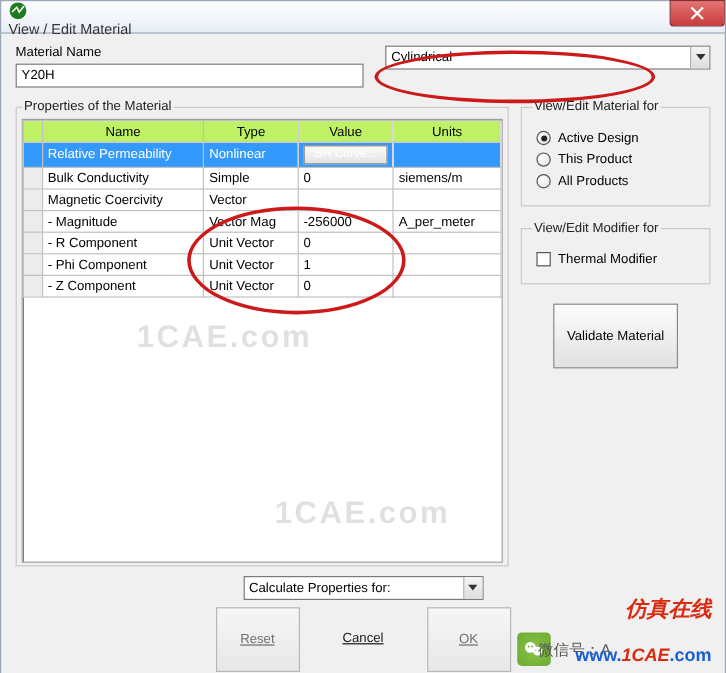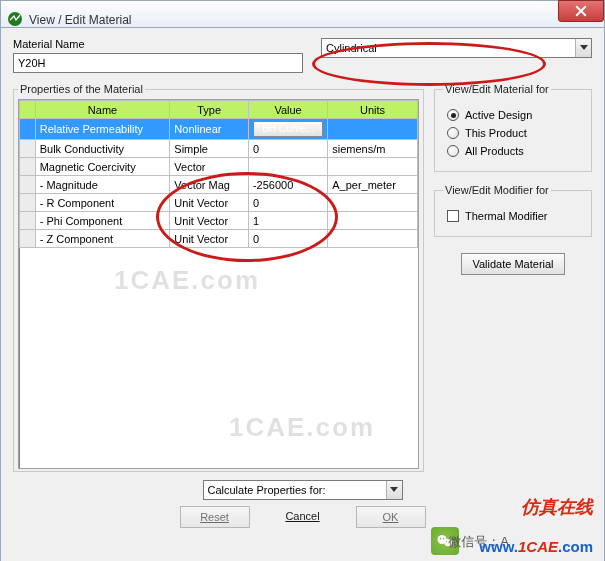--- a/index.html
+++ b/index.html
@@ -11,23 +11,24 @@
     width: 605px;
     height: 561px;
     overflow: hidden;
     position: relative;
   }
   .titlebar {
     height: 28px;
     background: linear-gradient(to bottom, #fdfdfe, #e8eef7);
     border: 1px solid #9aa7b8;
     display: flex;
-    align-items: flex-end;
+    align-items: flex-start;
     padding: 0 0 0 6px;
     position: relative;
+    flex-direction: column;
   }
   .app-icon {
     width: 16px; height: 16px;
     margin-right: 6px;
     display: flex; align-items: center; justify-content: center;
   }
   .app-icon svg { width: 16px; height: 16px; }
   .title-text { color: #333; font-size: 12px; }
   .close-btn {
     position: absolute;
@@ -146,21 +147,21 @@
     border-radius: 50%;
   }
   .checkbox {
     width: 12px; height: 12px;
     border: 1px solid #555;
     background: #fff;
   }
   .btn {
     border: 1px solid #8a8a8a;
     background: linear-gradient(to bottom,#fcfcfc,#e1e1e1);
-    padding: 4px 10px;
+    padding: 20px 10px;
     font-size: 11px;
     text-align: center;
     display: inline-block;
   }
   .validate-row { text-align: center; margin-top: 4px; }
   .bottomrow {
     display: flex;
     justify-content: center;
     gap: 16px;
     padding-top: 8px;

